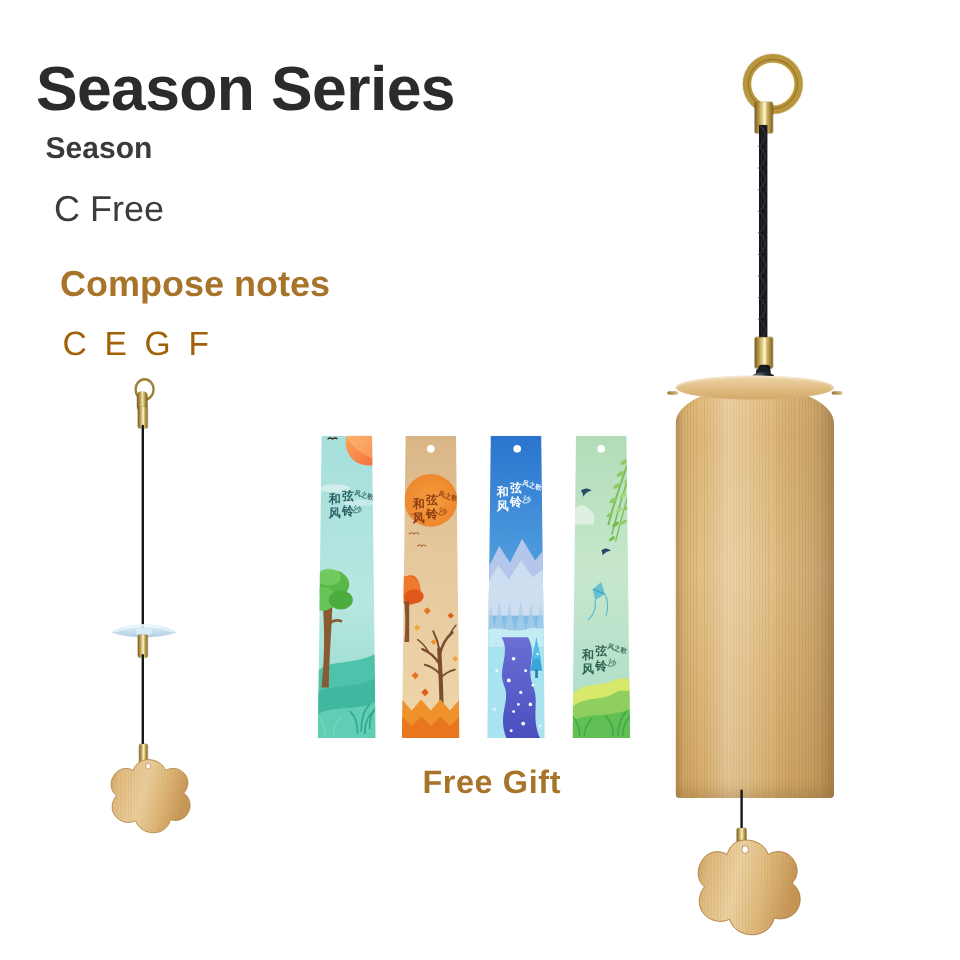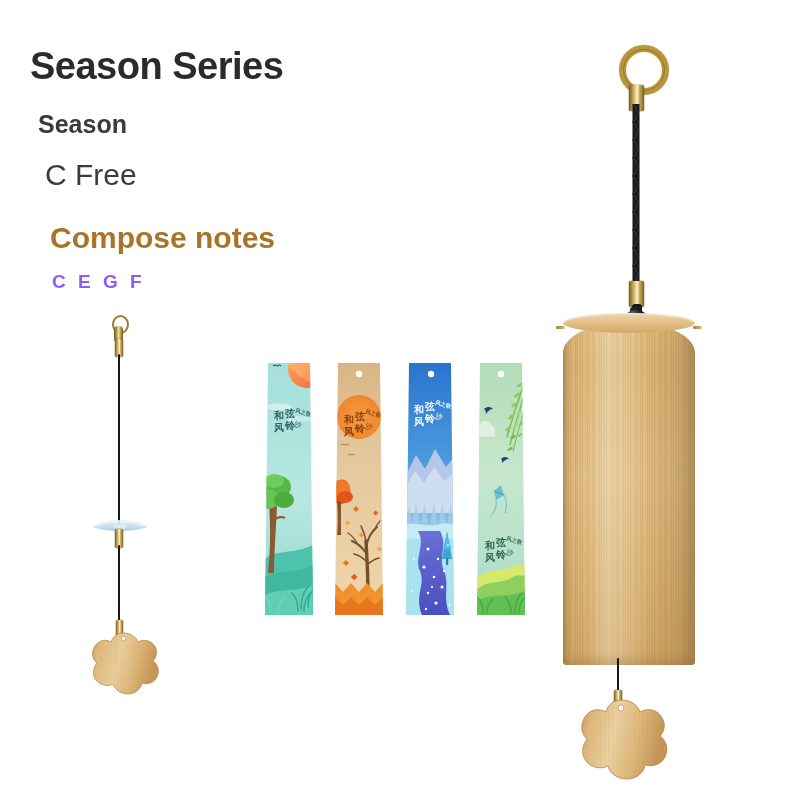--- a/index.html
+++ b/index.html
@@ -18,21 +18,21 @@
   .stage {
     position: absolute;
     inset: 0;
     background: #ffffff;
   }
 
   
   .txt { position: absolute; white-space: nowrap; }
   #title-season-series {
     left: 30px; top: 45px;
-    font-size: 38px;
+    font-size: 52px;
     font-weight: 700;
     color: #2b2b2b;
     letter-spacing: -0.5px;
   }
   #label-spring {
     left: 38px; top: 110px;
     font-size: 25px;
     font-weight: 600;
     color: #3a3a3a;
   }
@@ -43,23 +43,23 @@
     color: #3c3c3c;
   }
   #label-compose-notes {
     left: 50px; top: 221px;
     font-size: 30px;
     font-weight: 700;
     color: #a8742a;
   }
   #label-notes-list {
     left: 52px; top: 271px;
-    font-size: 19px;
-    font-weight: 700;
-    color: #8b5cf6;
+    font-size: 28px;
+    font-weight: 400;
+    color: #a16207;
     letter-spacing: 3.5px;
   }
   #label-free-gift {
     left: 352px; top: 637px;
     font-size: 27px;
     font-weight: 700;
     color: #a8742a;
     letter-spacing: 0.5px;
   }
 
@@ -238,20 +238,21 @@
 </head>
 <body>
 
 <div class="stage">
 
   <div class="txt" id="title-season-series">Season Series</div>
   <div class="txt" id="label-spring">Season</div>
   <div class="txt" id="label-chord">C Free</div>
   <div class="txt" id="label-compose-notes">Compose notes</div>
   <div class="txt" id="label-notes-list">C E G F</div>
+  <div class="txt" id="label-free-gift">Free Gift</div>
 
   <div id="small-chime">
 
     <div id="small-clasp-ring"></div>
     <div id="small-clasp-body"></div>
     <div class="ferrule" id="small-clasp-ferrule"></div>
     <div class="cord" id="small-cord-upper"></div>
 
     <svg id="small-wind-disc" viewBox="0 0 58 17">
       <defs>

